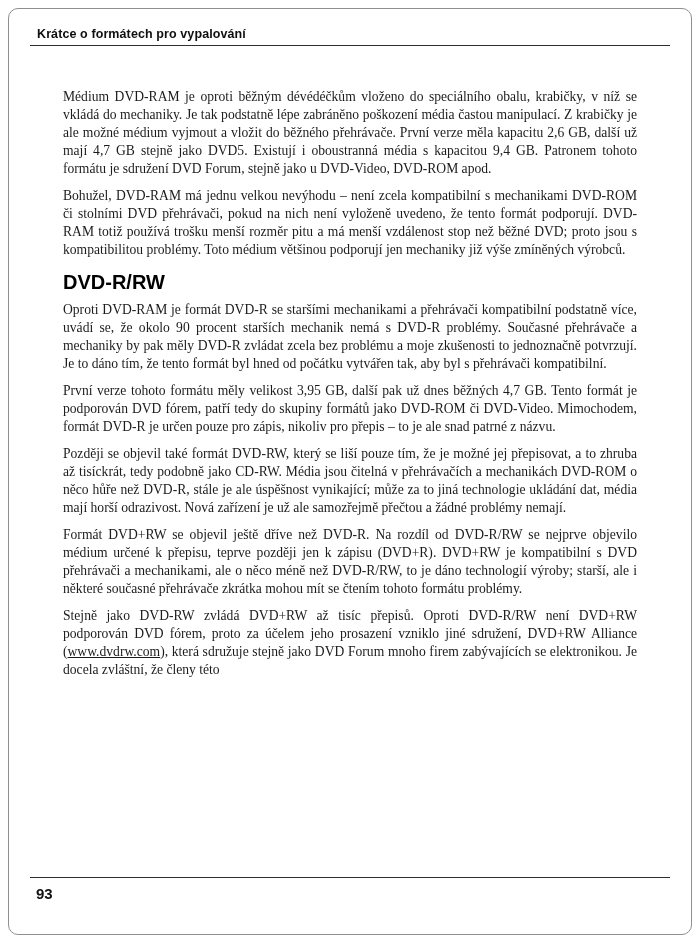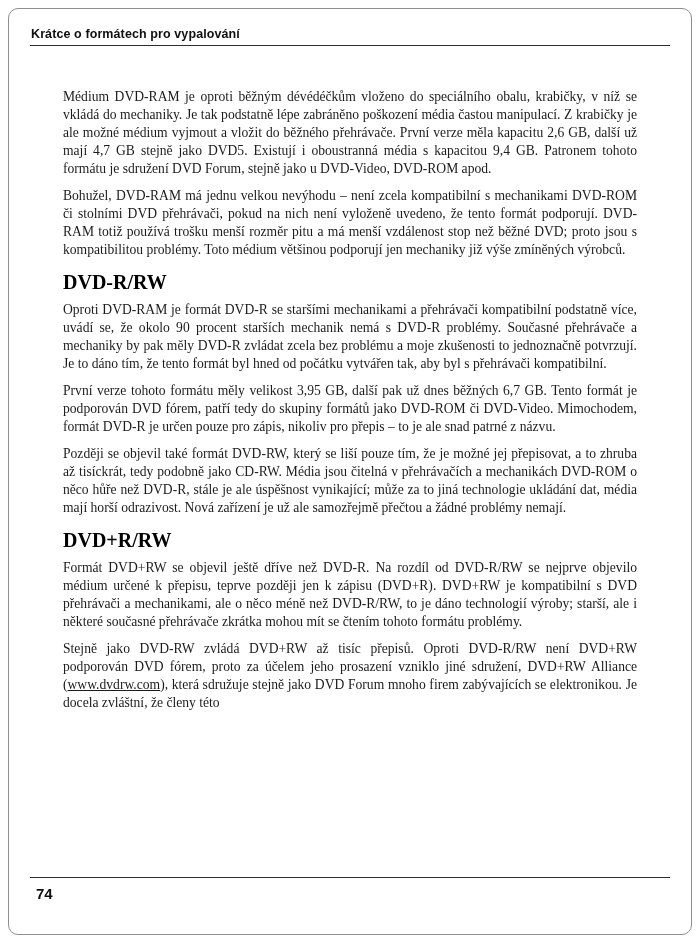--- a/index.html
+++ b/index.html
@@ -9,37 +9,37 @@
     font-family:"Liberation Serif", serif;
     color:#1b1b1b;
     overflow:hidden;
   }
   .page-border {
     position:absolute; left:8px; top:8px; width:684px; height:927px;
     border:1px solid #8f8f8f; border-radius:10px;
     pointer-events:none;
   }
   .running-head {
-    position:absolute; left:31px; top:27px;
+    position:absolute; left:37px; top:27px;
     font-family:"Liberation Sans", sans-serif;
     font-weight:bold; font-size:12.5px; color:#0f0f0f;
     letter-spacing:0.1px;
   }
   .head-rule {
     position:absolute; left:30px; width:640px; top:45px; height:1px;
     background:#2e2e2e;
   }
   .content {
     position:absolute; left:63px; top:88px; width:574px;
     font-size:13.6px; line-height:18px;
     text-align:justify; color:#1b1b1b;
   }
   .content p { margin:0 0 9px 0; }
   .content h2 {
-    font-family:Liberation Serif, serif;
+    font-family:Liberation Sans, sans-serif;
     font-size:20px; font-weight:bold; color:#000;
     margin:14px 0 10px 0; text-align:left;
   }
   .inline-bold { font-weight:normal; }
   .doc-link {
     color:inherit; text-decoration:underline; cursor:pointer;
   }
   .foot-rule {
     position:absolute; left:30px; width:640px; top:877px; height:1px;
     background:#2e2e2e;
@@ -57,22 +57,21 @@
 
 <div class="running-head">Krátce o formátech pro vypalování</div>
 <div class="head-rule"></div>
 
 <main class="content">
   <p>Médium DVD-RAM je oproti běžným dévédéčkům vloženo do speciálního obalu, krabičky, v níž se vkládá do mechaniky. Je tak podstatně lépe zabráněno poškození média častou manipulací. Z krabičky je ale možné médium vyjmout a vložit do běžného přehrávače. První verze měla kapacitu 2,6 GB, další už mají 4,7 GB stejně jako DVD5. Existují i oboustranná média s kapacitou 9,4 GB. Patronem tohoto formátu je sdružení DVD Forum, stejně jako u DVD-Video, DVD-ROM apod.</p>
   <p>Bohužel, DVD-RAM má jednu velkou nevýhodu – není zcela kompatibilní s mechanikami DVD-ROM či stolními DVD přehrávači, pokud na nich není vyloženě uvedeno, že tento formát podporují. DVD-RAM totiž používá trošku menší rozměr pitu a má menší vzdálenost stop než běžné DVD; proto jsou s kompatibilitou problémy. Toto médium většinou podporují jen mechaniky již výše zmíněných výrobců.</p>
 
   <h2>DVD-R/RW</h2>
   <p>Oproti DVD-RAM je formát DVD-R se staršími mechanikami a přehrávači kompatibilní podstatně více, uvádí se, že okolo 90 procent starších mechanik nemá s DVD-R problémy. Současné přehrávače a mechaniky by pak měly DVD-R zvládat zcela bez problému a moje zkušenosti to jednoznačně potvrzují. Je to dáno tím, že tento formát byl hned od počátku vytvářen tak, aby byl s přehrávači kompatibilní.</p>
-  <p>První verze tohoto formátu měly velikost 3,95 GB, další pak už dnes běžných 6,7 GB. Tento formát je podporován DVD fórem, patří tedy do skupiny formátů jako DVD-ROM či DVD-Video. Mimochodem, formát DVD-R je určen pouze pro zápis, nikoliv pro přepis – to je ale snad patrné z názvu.</p>
+  <p>První verze tohoto formátu měly velikost 3,95 GB, další pak už dnes běžných 4,7 GB. Tento formát je podporován DVD fórem, patří tedy do skupiny formátů jako DVD-ROM či DVD-Video. Mimochodem, formát DVD-R je určen pouze pro zápis, nikoliv pro přepis – to je ale snad patrné z názvu.</p>
   <p>Později se objevil také formát DVD-RW, který se liší pouze tím, že je možné jej přepisovat, a to zhruba až tisíckrát, tedy podobně jako CD-RW. Média jsou čitelná v přehrávačích a mechanikách DVD-ROM o něco hůře než DVD-R, stále je ale úspěšnost vynikající; může za to jiná technologie ukládání dat, média mají horší odrazivost. Nová zařízení je už ale samozřejmě přečtou a žádné problémy nemají.</p>
 
-  <h2>DVD+R/RW</h2>
   <p>Formát DVD+RW se objevil ještě dříve než DVD-R. Na rozdíl od DVD-R/RW se nejprve objevilo médium určené k přepisu, teprve později jen k zápisu (DVD+R). DVD+RW je kompatibilní s DVD přehrávači a mechanikami, ale o něco méně než DVD-R/RW, to je dáno technologií výroby; starší, ale i některé současné přehrávače zkrátka mohou mít se čtením tohoto formátu problémy.</p>
   <p><span>Stejně jako DVD-RW zvládá DVD+RW až tisíc přepisů. Oproti DVD-R/RW není DVD+RW podporován DVD fórem, proto za účelem jeho prosazení vzniklo jiné sdružení, </span><span class="inline-bold">DVD+RW Alliance</span><span> (</span><a class="doc-link">www.dvdrw.com</a><span>), která sdružuje stejně jako DVD Forum mnoho firem zabývajících se elektronikou. Je docela zvláštní, že členy této</span></p>
 </main>
 
 <div class="foot-rule"></div>
-<div class="page-number">74</div>
+<div class="page-number">93</div>
 
 </body></html>

